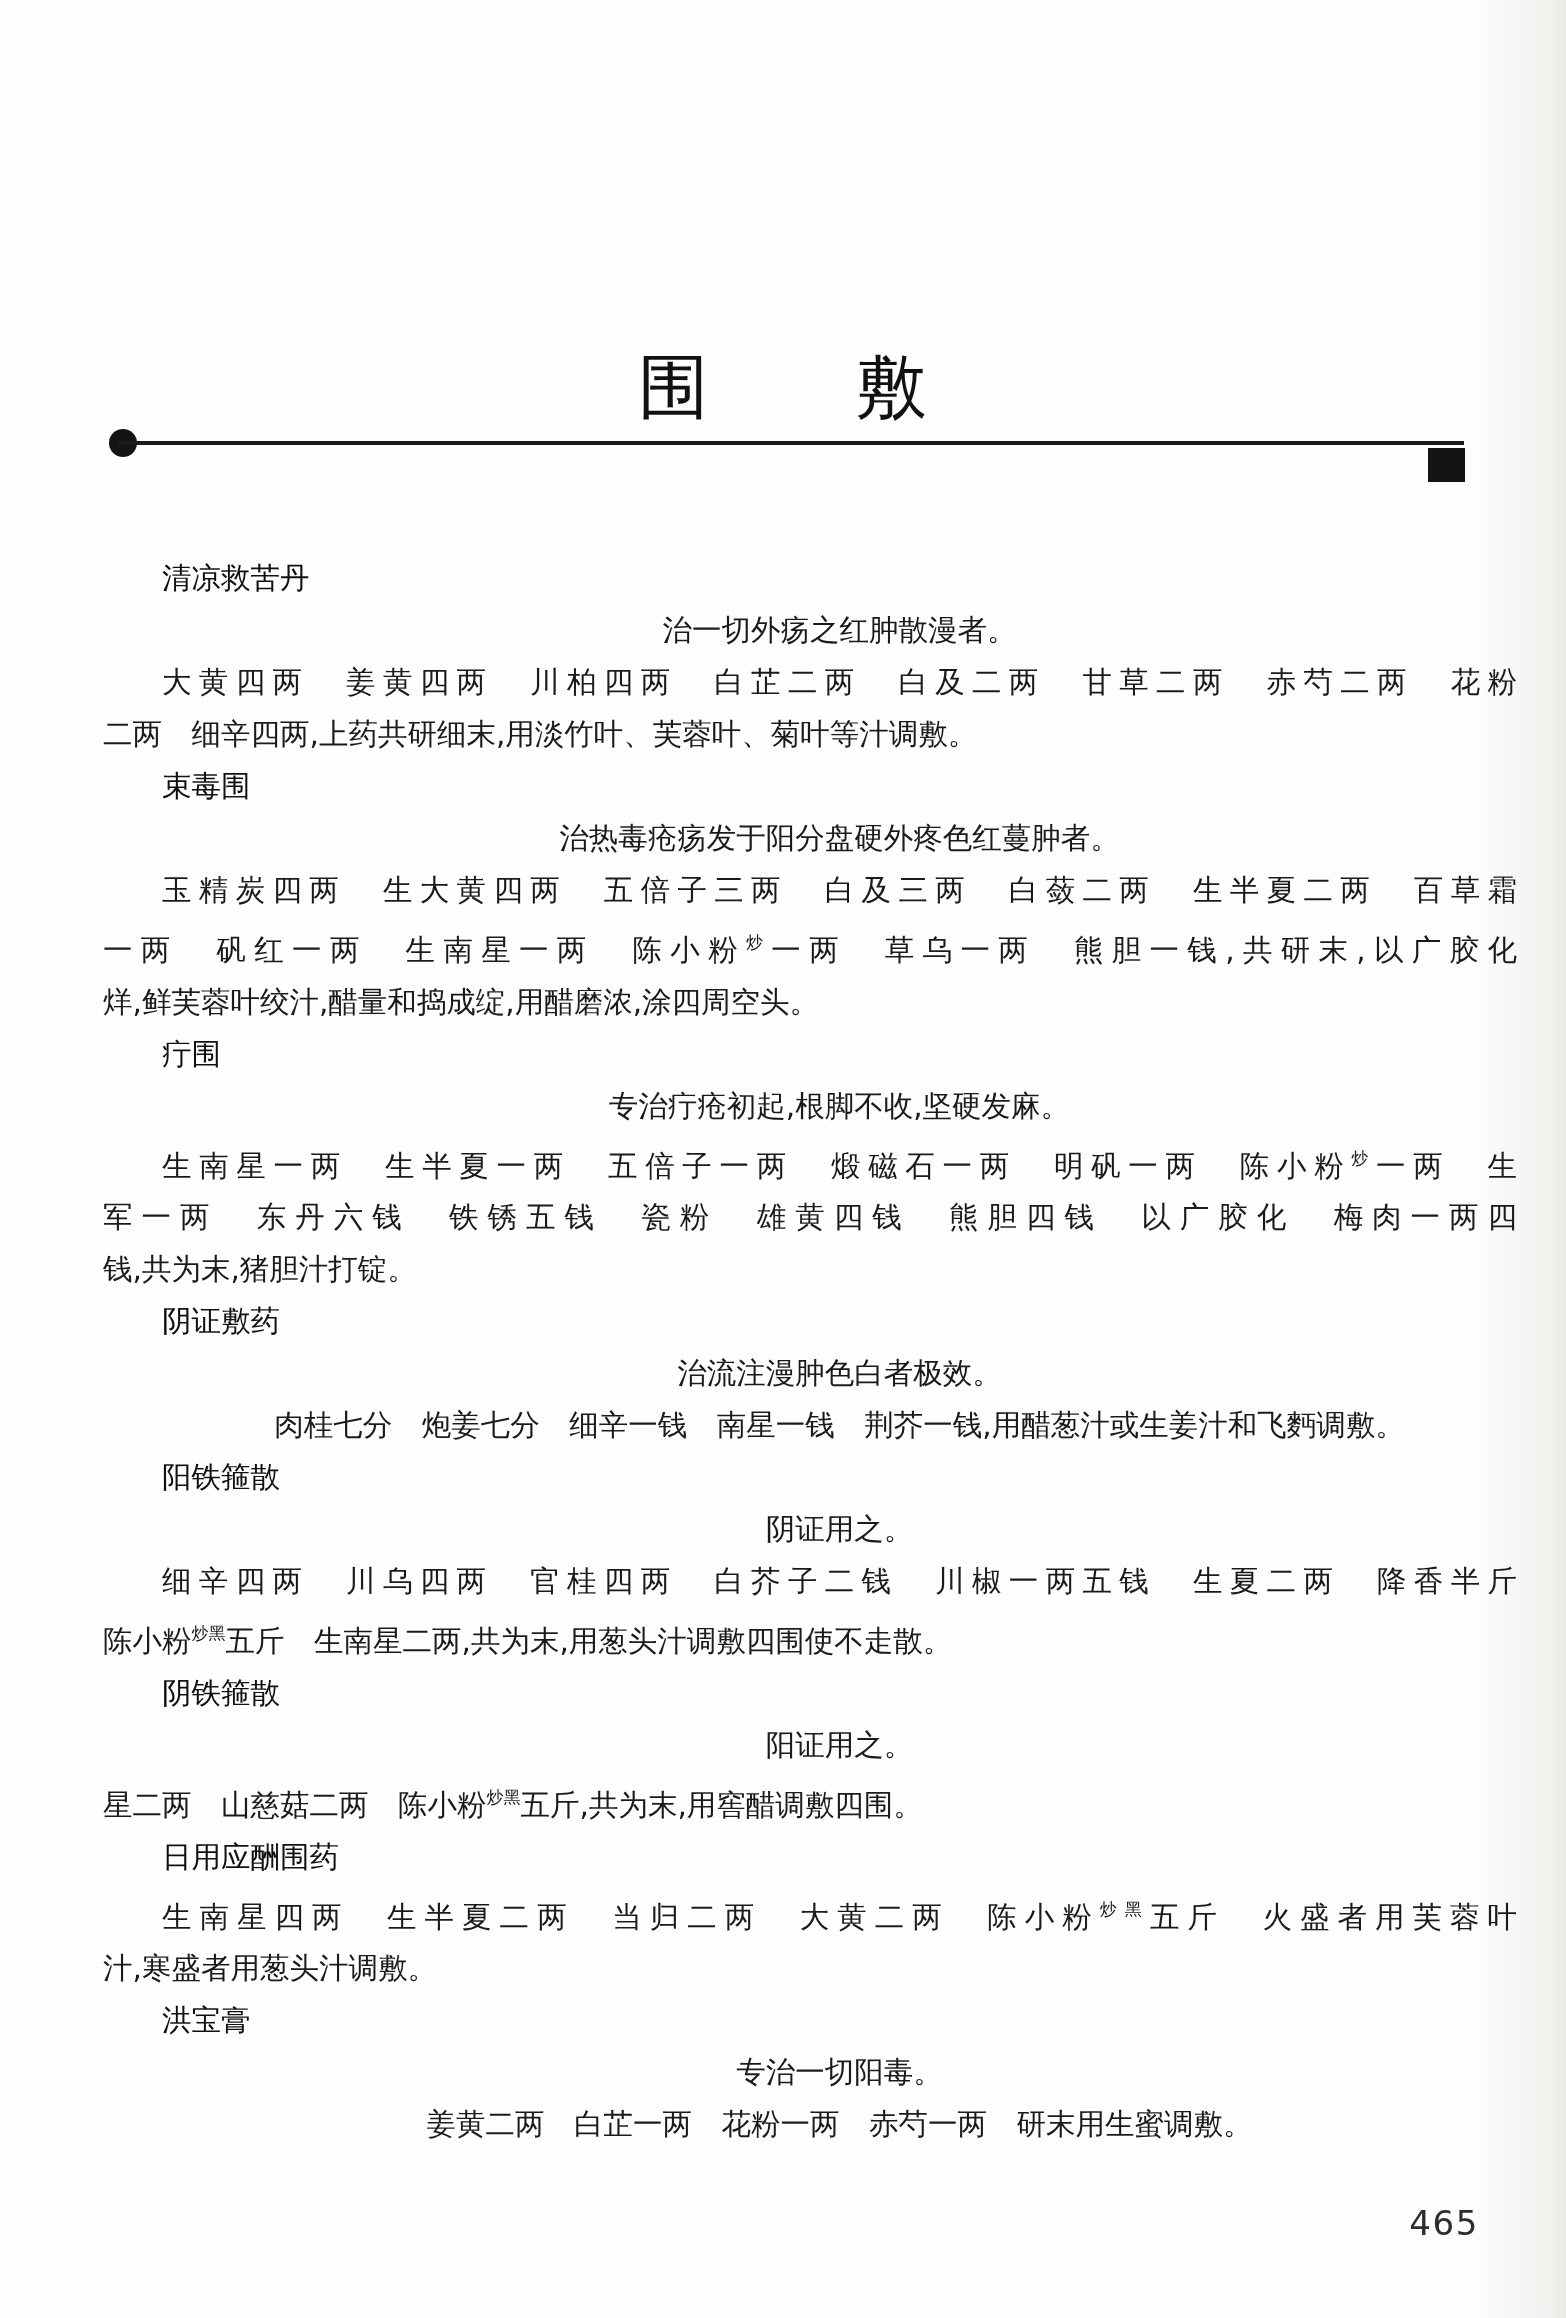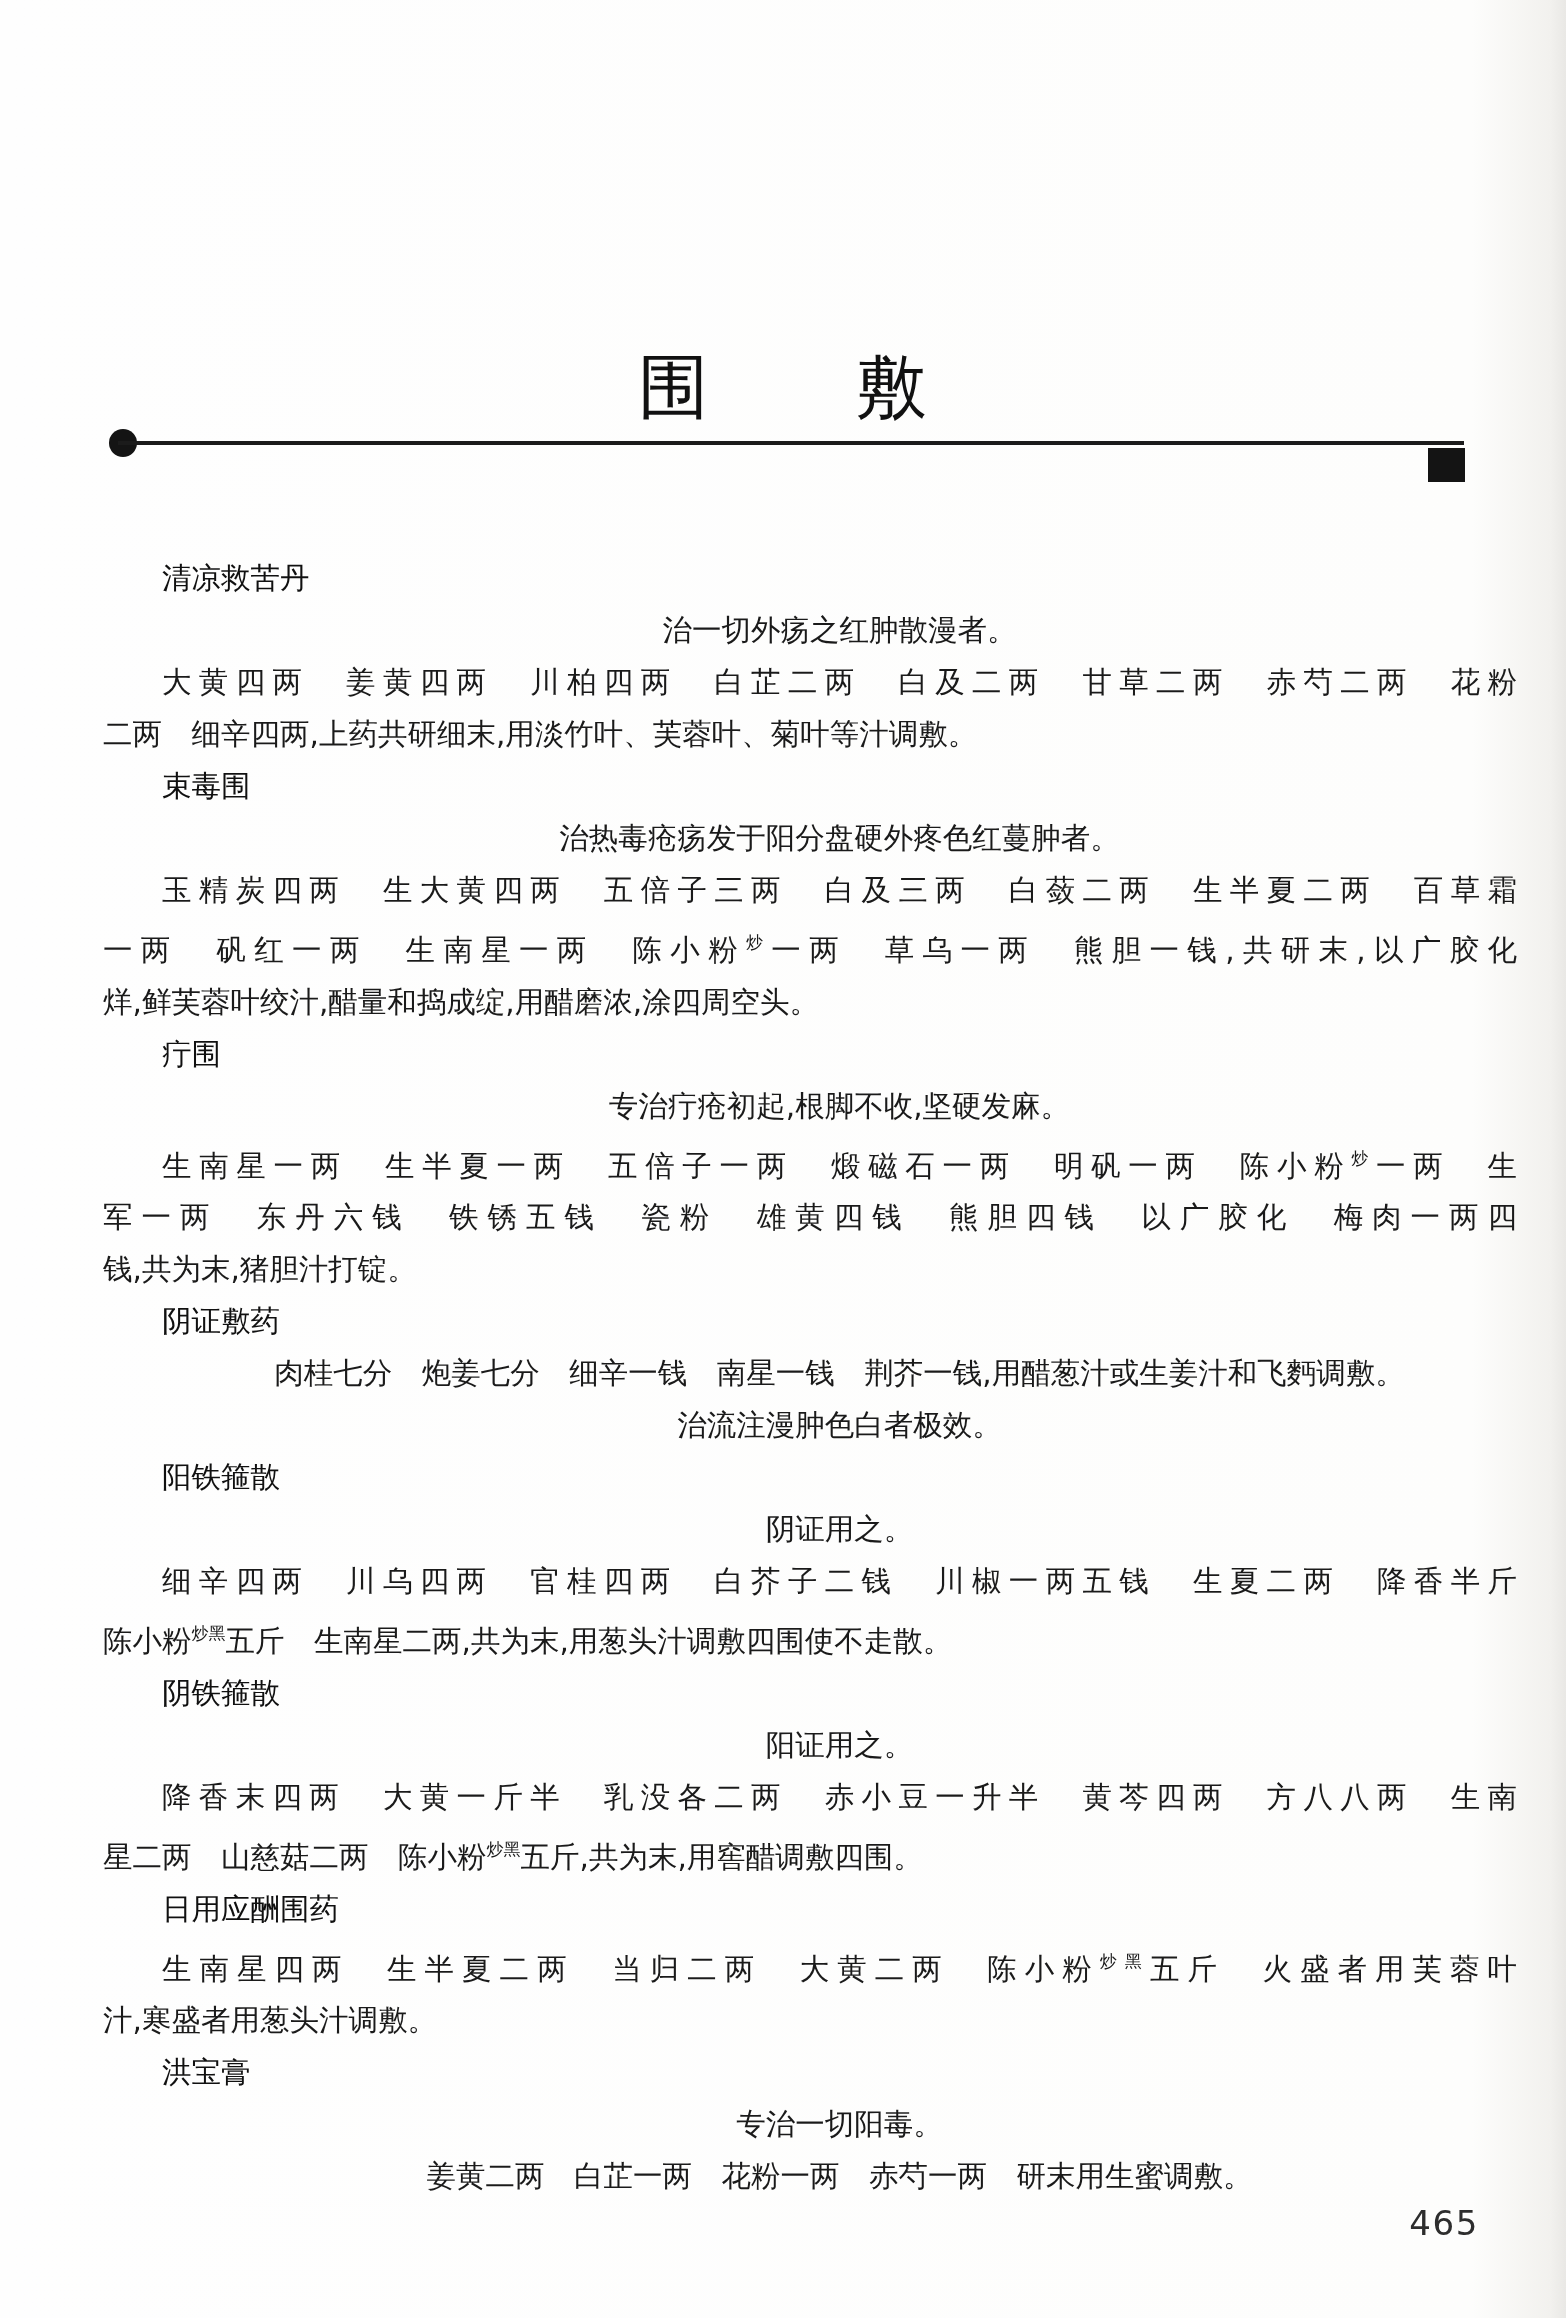--- a/index.html
+++ b/index.html
@@ -137,33 +137,32 @@
       </section>
       <section>
         <h2 class="heading">疔围</h2>
         <p class="line indent"><span>专治疔疮初起,根脚不收,坚硬发麻。</span></p>
         <p class="line indent justify"><span>生南星一两　生半夏一两　五倍子一两　煅磁石一两　明矾一两　陈小粉</span><span class="sup">炒</span><span>一两　生</span></p>
         <p class="line justify"><span>军一两　东丹六钱　铁锈五钱　瓷粉　雄黄四钱　熊胆四钱　以广胶化　梅肉一两四</span></p>
         <p class="line"><span>钱,共为末,猪胆汁打锭。</span></p>
       </section>
       <section>
         <h2 class="heading">阴证敷药</h2>
+        <p class="line indent"><span>治流注漫肿色白者极效。</span></p>
         <p class="line indent"><span>肉桂七分　炮姜七分　细辛一钱　南星一钱　荆芥一钱,用醋葱汁或生姜汁和飞麪调敷。</span></p>
-        <p class="line indent"><span>治流注漫肿色白者极效。</span></p>
       </section>
       <section>
         <h2 class="heading">阳铁箍散</h2>
         <p class="line indent"><span>阴证用之。</span></p>
         <p class="line indent justify"><span>细辛四两　川乌四两　官桂四两　白芥子二钱　川椒一两五钱　生夏二两　降香半斤</span></p>
         <p class="line"><span>陈小粉</span><span class="sup">炒黑</span><span>五斤　生南星二两,共为末,用葱头汁调敷四围使不走散。</span></p>
       </section>
       <section>
         <h2 class="heading">阴铁箍散</h2>
         <p class="line indent"><span>阳证用之。</span></p>
-        <p class="line indent justify"><span>降香末四两　大黄一斤半　乳没各二两　赤小豆一升半　黄芩四两　方八八两　生南</span></p>
         <p class="line"><span>星二两　山慈菇二两　陈小粉</span><span class="sup">炒黑</span><span>五斤,共为末,用窖醋调敷四围。</span></p>
       </section>
       <section>
         <h2 class="heading">日用应酬围药</h2>
         <p class="line indent justify"><span>生南星四两　生半夏二两　当归二两　大黄二两　陈小粉</span><span class="sup">炒黑</span><span>五斤　火盛者用芙蓉叶</span></p>
         <p class="line"><span>汁,寒盛者用葱头汁调敷。</span></p>
       </section>
       <section>
         <h2 class="heading">洪宝膏</h2>
         <p class="line indent"><span>专治一切阳毒。</span></p>

